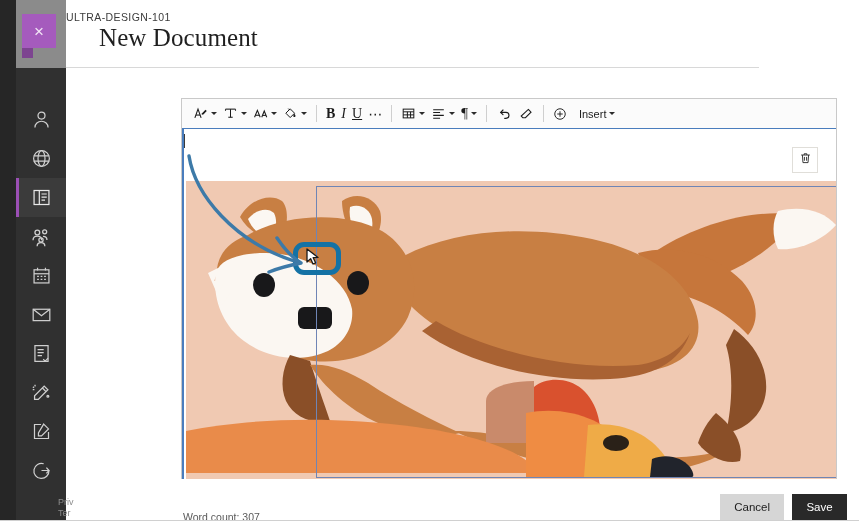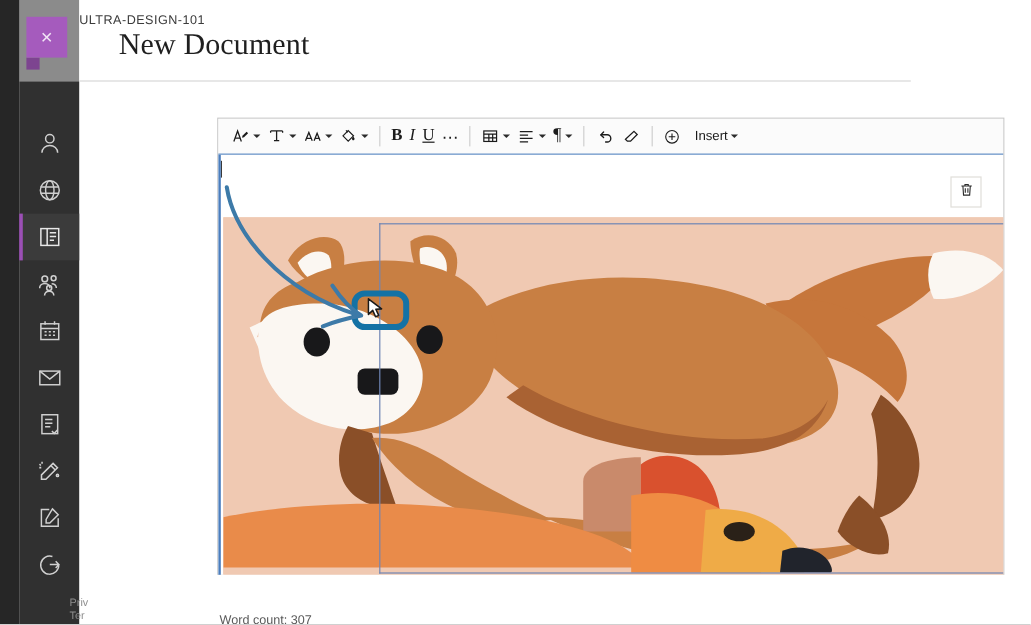--- a/index.html
+++ b/index.html
@@ -629,15 +629,19 @@
 
   <div class="arrow-anno">
     <svg width="140" height="125" viewBox="0 0 140 125">
       <path d="M8 6 C14 44 52 92 116 112" fill="none" stroke="#3d7aa8" stroke-width="3.4" stroke-linecap="round"></path>
       <path d="M96 88 C104 100 112 108 120 113 C110 115 98 118 88 122" fill="none" stroke="#3d7aa8" stroke-width="3.4" stroke-linecap="round" stroke-linejoin="round"></path>
     </svg>
   </div>
 
   <div class="wordcount">Word count: 307</div>
 
+  <div class="btn-row">
+    <button class="btn btn-cancel">Cancel</button>
+    <button class="btn btn-save">Save</button>
+  </div>
 
   <div class="footer-rule"></div>
 </div>
 
 </body></html>

